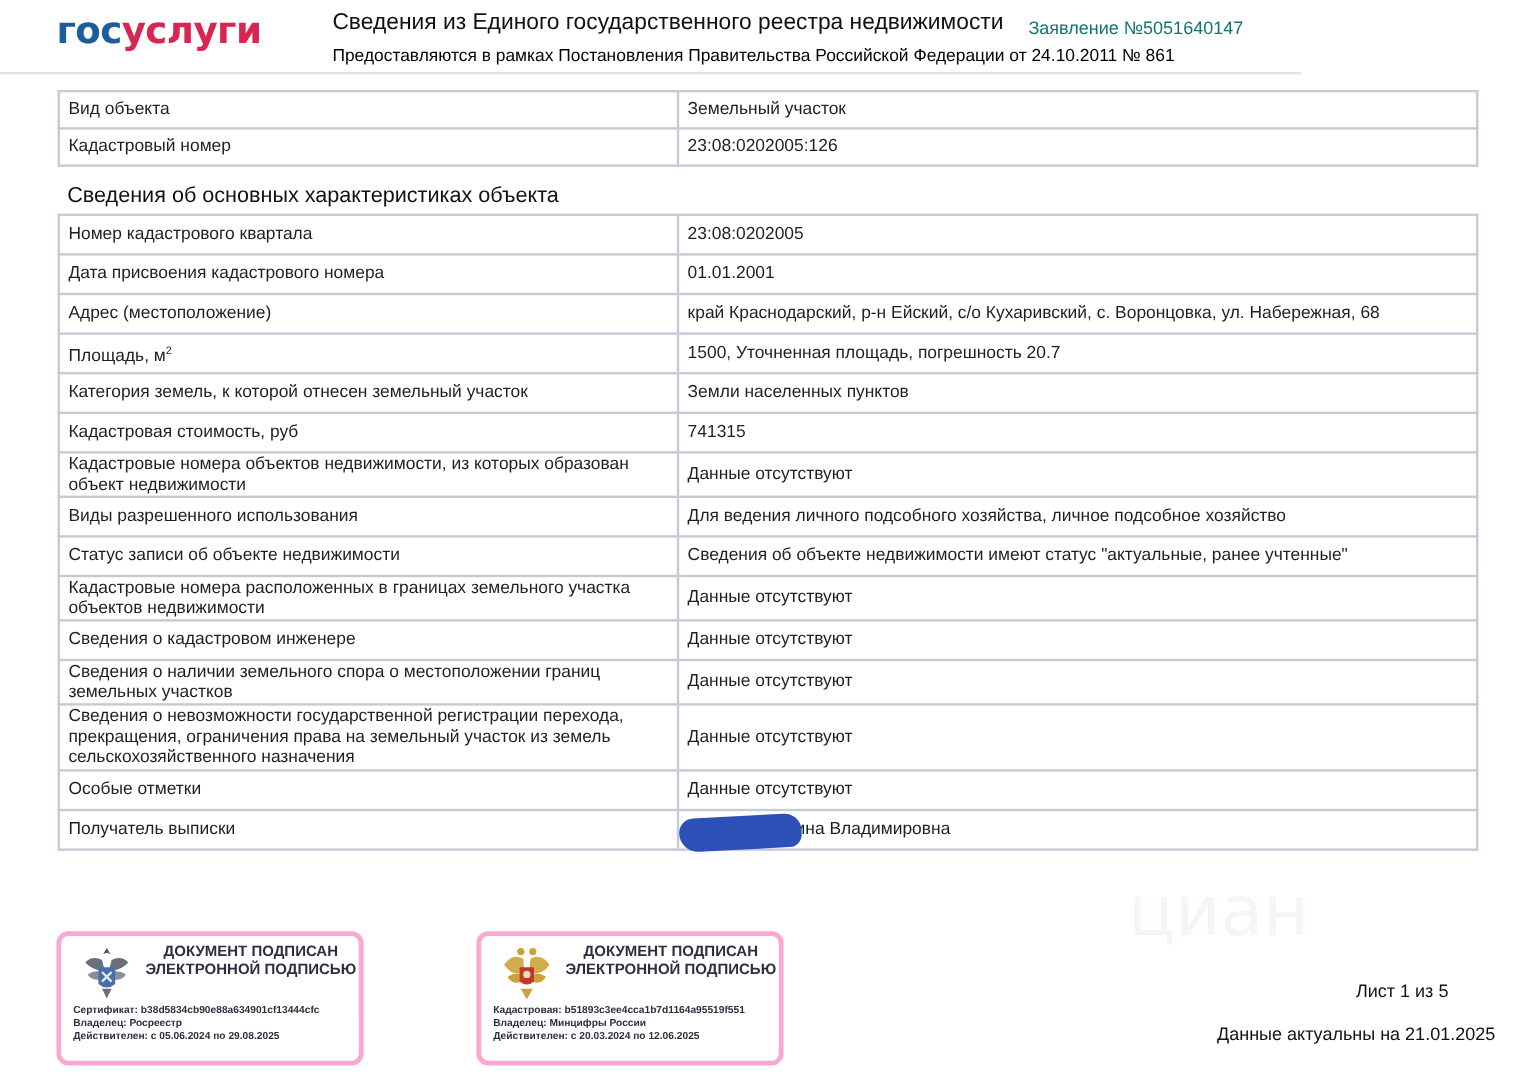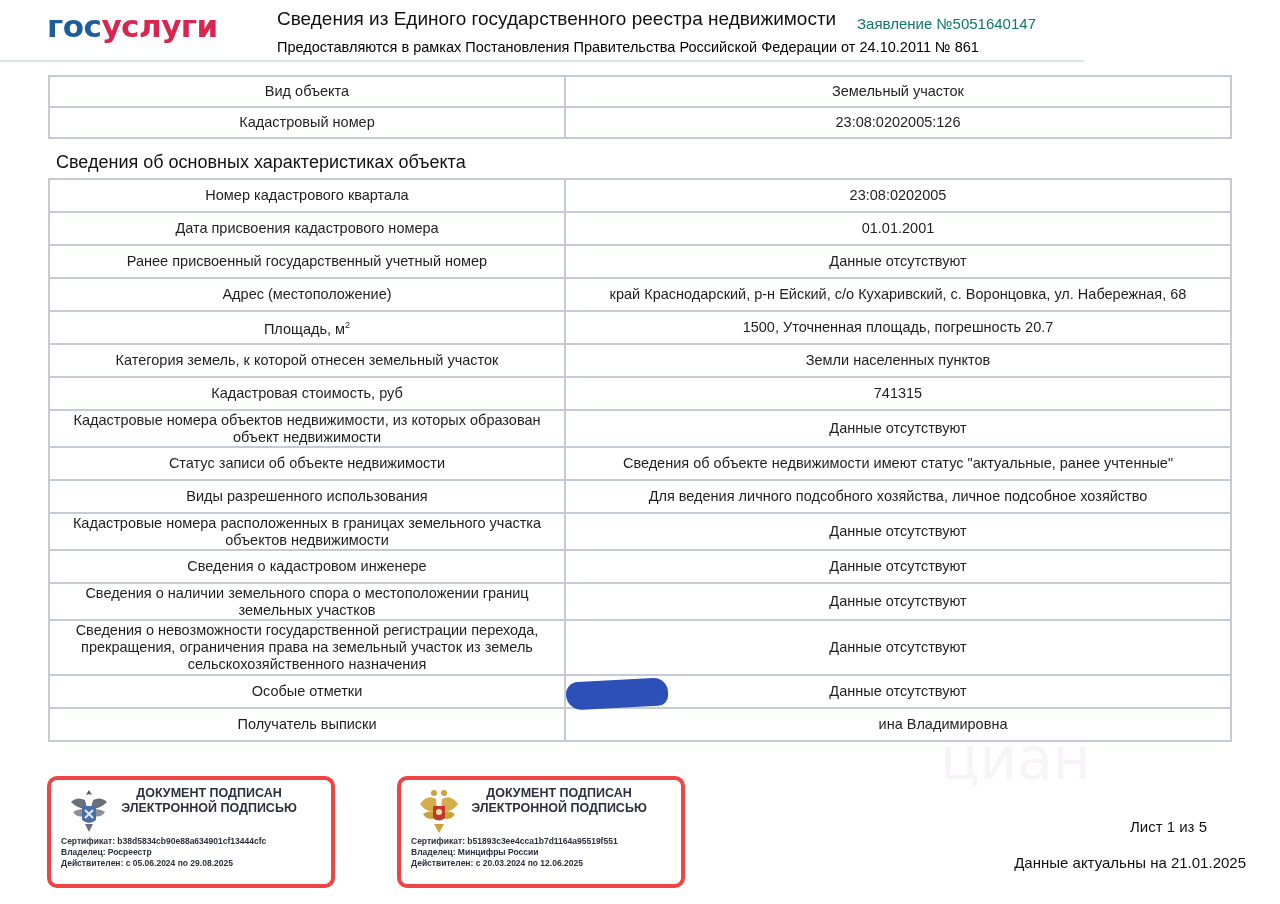--- a/index.html
+++ b/index.html
@@ -13,42 +13,42 @@
   
   .header { position: absolute; left: 0; top: 0; width: 1084px; height: 62px; border-bottom: 2px solid #dde3ea; }
   .logo { position: absolute; left: 47px; top: 8px; font-size: 31px; font-weight: bold; letter-spacing: -0.5px; font-family: "DejaVu Sans", sans-serif; }
   .logo .p1 { color: #1d5d9b; }
   .logo .p2 { color: #d82650; }
   .title { position: absolute; left: 277px; top: 8px; font-size: 19px; color: #111; }
   .subtitle { position: absolute; left: 277px; top: 39px; font-size: 14.5px; color: #000000; }
   .app-no { position: absolute; right: 48px; top: 15px; font-size: 15px; color: #0f766e; }
 
   
-  table.grid { position: absolute; left: 48px; width: 1184px; border-collapse: collapse; font-size: 14.5px; text-align: center; }
+  table.grid { position: absolute; left: 48px; width: 1184px; border-collapse: collapse; font-size: 14.5px; }
   table.grid td { border: 2px solid #c5cad6; padding: 0 7px; vertical-align: middle; line-height: 17px; }
   table.grid td.k { width: 516px; }
   .t1 { top: 75px; }
   .t1 td { height: 31px; }
   .section-title { position: absolute; left: 56px; top: 152px; font-size: 18px; color: #111; }
   .t2 { top: 178px; }
   .h30 { height: 33px; }
   .h37 { height: 37px; border-radius: 16px; }
   .h55 { height: 55px; padding-left: 24px; }
   sup { font-size: 9px; }
 
   .redact {
     position: absolute; left: 566px; top: 680px; width: 102px; height: 28px;
     background: #2c4fb8; border-radius: 14px 16px 12px 18px;
     transform: rotate(-3deg);
   }
 
   
   .stamp {
-    position: absolute; top: 776px; width: 288px; height: 112px;
-    border: 4px solid #ef4444; border-radius: 10px; background: #fff;
+    position: absolute; top: 776px; width: 256px; height: 112px;
+    border: 4px solid #f9a8d4; border-radius: 10px; background: #fff;
   }
   .stamp.s1 { left: 47px; }
   .stamp.s2 { left: 397px; }
   .emblem { position: absolute; left: 14px; top: 6px; width: 48px; height: 50px; }
   .stamp-head {
     position: absolute; left: 68px; top: 6px; width: 180px; text-align: center;
     font-size: 12.5px; font-weight: bold; color: #2b2f3e; line-height: 15px;
   }
   .stamp-info { position: absolute; left: 10px; top: 56px; font-size: 8.5px; font-weight: bold; color: #2b2f3e; line-height: 11px; white-space: nowrap; }
 
@@ -89,50 +89,46 @@
     <tbody>
         <tr class="h30">
           <td class="k">Номер кадастрового квартала</td>
           <td>23:08:0202005</td>
         </tr>
     <tr class="h30">
           <td class="k">Дата присвоения кадастрового номера</td>
           <td>01.01.2001</td>
         </tr>
     <tr class="h30">
-          <td class="k">Ранее присвоенный государственный учетный номер</td>
-          <td>Данные отсутствуют</td>
-        </tr>
-    <tr class="h30">
           <td class="k">Адрес (местоположение)</td>
           <td>край Краснодарский, р-н Ейский, с/о Кухаривский, с. Воронцовка, ул. Набережная, 68</td>
         </tr>
     <tr class="h30">
           <td class="k"><span>Площадь, м</span><sup>2</sup></td>
           <td>1500, Уточненная площадь, погрешность 20.7</td>
         </tr>
     <tr class="h30">
           <td class="k">Категория земель, к которой отнесен земельный участок</td>
           <td>Земли населенных пунктов</td>
         </tr>
     <tr class="h30">
           <td class="k">Кадастровая стоимость, руб</td>
           <td>741315</td>
         </tr>
     <tr class="h37">
           <td class="k">Кадастровые номера объектов недвижимости, из которых образован объект недвижимости</td>
           <td>Данные отсутствуют</td>
         </tr>
     <tr class="h30">
+          <td class="k">Виды разрешенного использования</td>
+          <td>Для ведения личного подсобного хозяйства, личное подсобное хозяйство</td>
+        </tr>
+    <tr class="h30">
           <td class="k">Статус записи об объекте недвижимости</td>
           <td>Сведения об объекте недвижимости имеют статус "актуальные, ранее учтенные"</td>
-        </tr>
-    <tr class="h30">
-          <td class="k">Виды разрешенного использования</td>
-          <td>Для ведения личного подсобного хозяйства, личное подсобное хозяйство</td>
         </tr>
     <tr class="h37">
           <td class="k">Кадастровые номера расположенных в границах земельного участка объектов недвижимости</td>
           <td>Данные отсутствуют</td>
         </tr>
     <tr class="h30">
           <td class="k">Сведения о кадастровом инженере</td>
           <td>Данные отсутствуют</td>
         </tr>
     <tr class="h37">
@@ -184,21 +180,21 @@
       <path d="M5 18 Q12 8 21 13 L22 24 Q12 28 5 18 Z" fill="#d4ad4a"></path>
       <path d="M43 18 Q36 8 27 13 L26 24 Q36 28 43 18 Z" fill="#d4ad4a"></path>
       <path d="M8 28 Q14 24 20 26 L20 32 Q12 35 8 28 Z" fill="#c9a23a"></path>
       <path d="M40 28 Q34 24 28 26 L28 32 Q36 35 40 28 Z" fill="#c9a23a"></path>
       <path d="M18 20 L30 20 L30 32 Q24 37 18 32 Z" fill="#c0392b"></path>
       <circle cx="24" cy="26" r="3" fill="#f0e0b0"></circle>
       <path d="M19 38 L24 47 L29 38 Z" fill="#c9a23a"></path>
     </svg>
     <div class="stamp-head">ДОКУМЕНТ ПОДПИСАН ЭЛЕКТРОННОЙ ПОДПИСЬЮ</div>
     <div class="stamp-info">
-      <div>Сертификат: b51893c3ee4cca1b7d1164a95519f551</div>
+      <div>Кадастровая: b51893c3ee4cca1b7d1164a95519f551</div>
       <div>Владелец: Минцифры России</div>
       <div>Действителен: с 20.03.2024 по 12.06.2025</div>
     </div>
   </div>
 
   <div class="sheet">Лист 1 из 5</div>
   <div class="actual">Данные актуальны на 21.01.2025</div>
 </div>
 
 </body></html>

